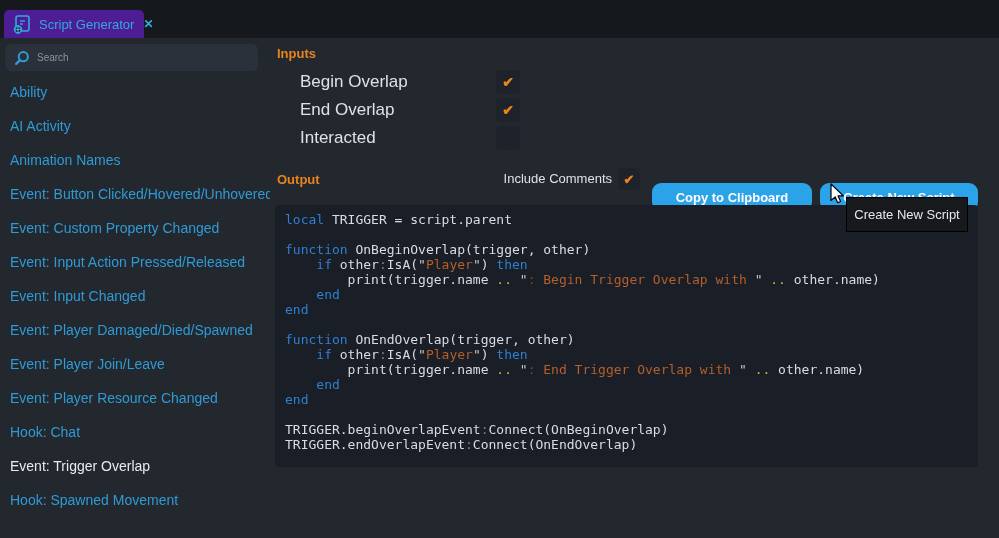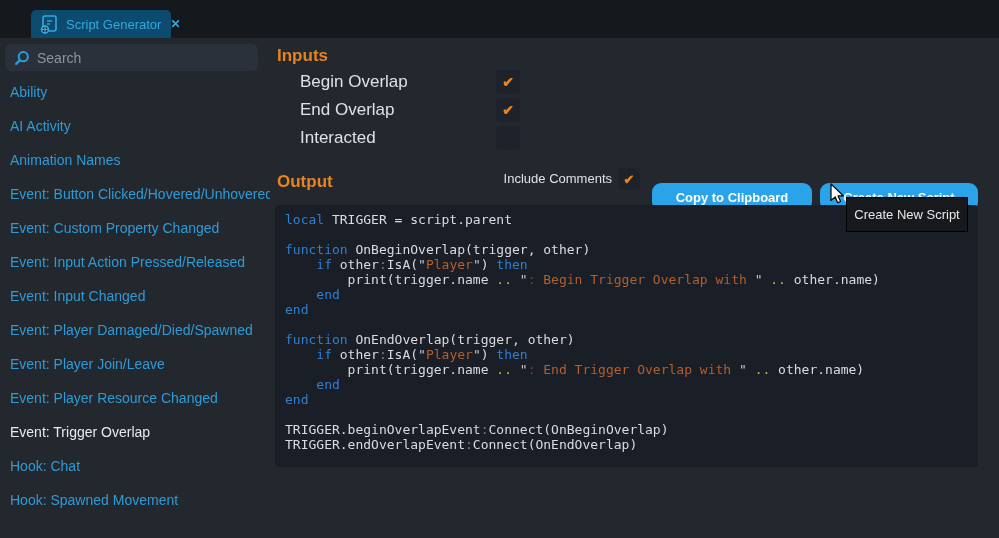--- a/index.html
+++ b/index.html
@@ -1,38 +1,38 @@
 <!DOCTYPE html>
 <html><head>
 <meta charset="utf-8">
 <style>
   html,body{margin:0;padding:0;background:#101216;}
   body{font-family:"Liberation Sans", sans-serif; -webkit-font-smoothing:antialiased;}
   #app{position:relative;width:999px;height:538px;background:#23272e;overflow:hidden;}
 
   
   .tabbar{position:absolute;left:0;top:0;width:999px;height:38px;background:#15181c;}
-  .tab{position:absolute;left:4px;bottom:0;height:28px;width:140px;background:#0c4a6e;
-       border-radius:5px 5px 0 0;display:flex;align-items:center;gap:7px;padding:0 8px;box-sizing:border-box;margin-left:27px;}
+  .tab{position:absolute;left:4px;bottom:0;height:28px;width:140px;background:#4c1d95;
+       border-radius:5px 5px 0 0;display:flex;align-items:center;gap:7px;padding:0 8px;box-sizing:border-box;}
   .tab-label{color:#35a8e0;font-size:13px;white-space:nowrap;}
   .tab-close{color:#35a8e0;font-size:12px;font-weight:bold;margin-left:2px;cursor:default;}
 
   
   .sidebar{position:absolute;left:0;top:38px;width:270px;height:500px;background:#23272e;}
   .searchbox{position:absolute;left:5px;top:6px;width:253px;height:27px;background:#2b313a;
              border-radius:6px;display:flex;align-items:center;gap:7px;padding:0 9px;box-sizing:border-box;}
-  .search-placeholder{color:#8d939b;font-size:14px;}
+  .search-placeholder{color:#8d939b;font-size:10px;}
   .side-list{position:absolute;left:0;top:37px;width:270px;}
   .side-item{height:34px;line-height:34px;padding-left:10px;font-size:14px;color:#2f9bd6;
              white-space:nowrap;overflow:hidden;cursor:pointer;}
   .side-item.selected{color:#e9eaec;}
 
   
   .main{position:absolute;left:270px;top:38px;width:729px;height:500px;}
-  .section-heading{position:absolute;font-size:17px;font-weight:bold;color:#e8831d;}
+  .section-heading{position:absolute;font-size:13px;font-weight:bold;color:#e8831d;}
   .h-inputs{left:7px;top:8px;}
   .h-output{left:7px;top:134px;}
 
   .input-row{position:absolute;left:30px;width:220px;height:24px;display:flex;align-items:center;}
   .row-label{color:#dfe1e4;font-size:17px;flex:1;}
   .checkbox{width:24px;height:24px;background:#1e222a;border-radius:4px;display:flex;
             align-items:center;justify-content:center;color:#e8831d;font-size:14px;font-weight:bold;cursor:pointer;}
   .checkbox.small{width:22px;height:22px;font-size:13px;}
 
   .output-controls{position:absolute;left:0;top:127px;width:708px;height:28px;}
@@ -99,22 +99,22 @@
         <div class="side-item">Ability</div>
         <div class="side-item">AI Activity</div>
         <div class="side-item">Animation Names</div>
         <div class="side-item">Event: Button Clicked/Hovered/Unhovered</div>
         <div class="side-item">Event: Custom Property Changed</div>
         <div class="side-item">Event: Input Action Pressed/Released</div>
         <div class="side-item">Event: Input Changed</div>
         <div class="side-item">Event: Player Damaged/Died/Spawned</div>
         <div class="side-item">Event: Player Join/Leave</div>
         <div class="side-item">Event: Player Resource Changed</div>
+        <div class="side-item">Hook: Chat</div>
         <div class="side-item selected">Event: Trigger Overlap</div>
-        <div class="side-item">Hook: Chat</div>
         <div class="side-item">Hook: Spawned Movement</div>
       </div>
   </div>
 
   <div class="main">
     <div class="section-heading h-inputs">Inputs</div>
     <div>
         <div class="input-row" style="top: 32px;">
           <span class="row-label">Begin Overlap</span>
           <span class="checkbox checked">✔</span>

